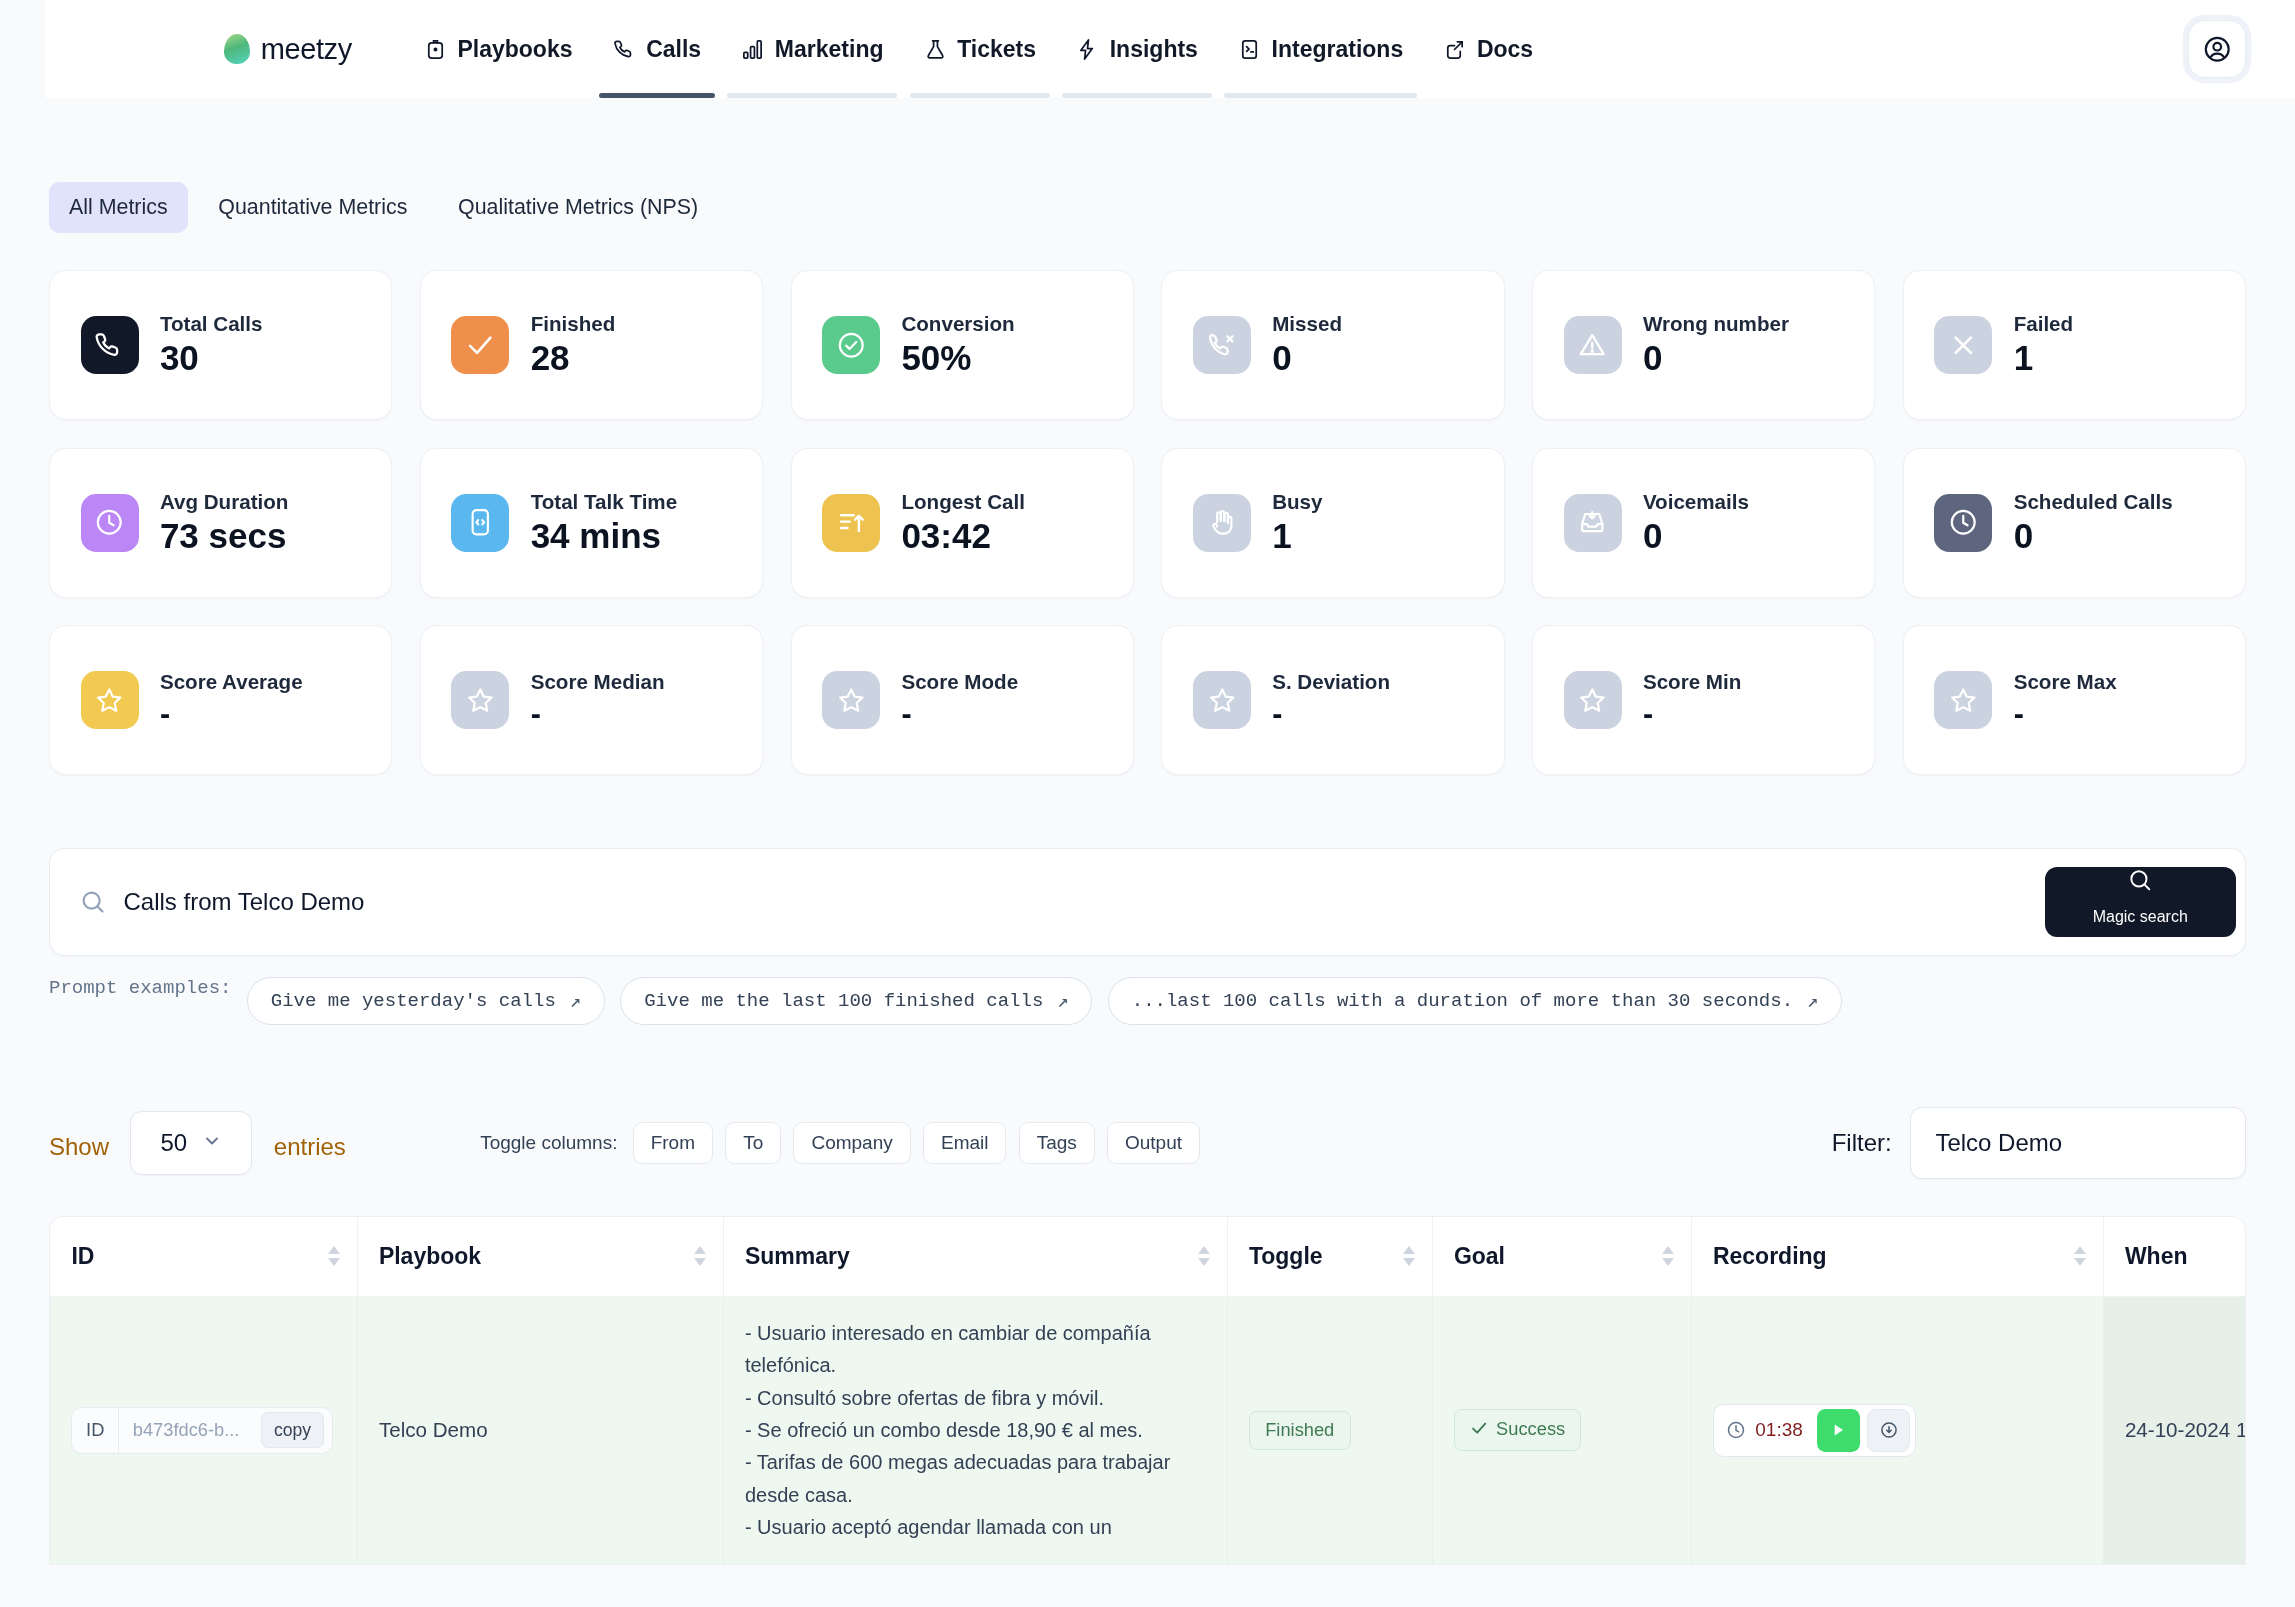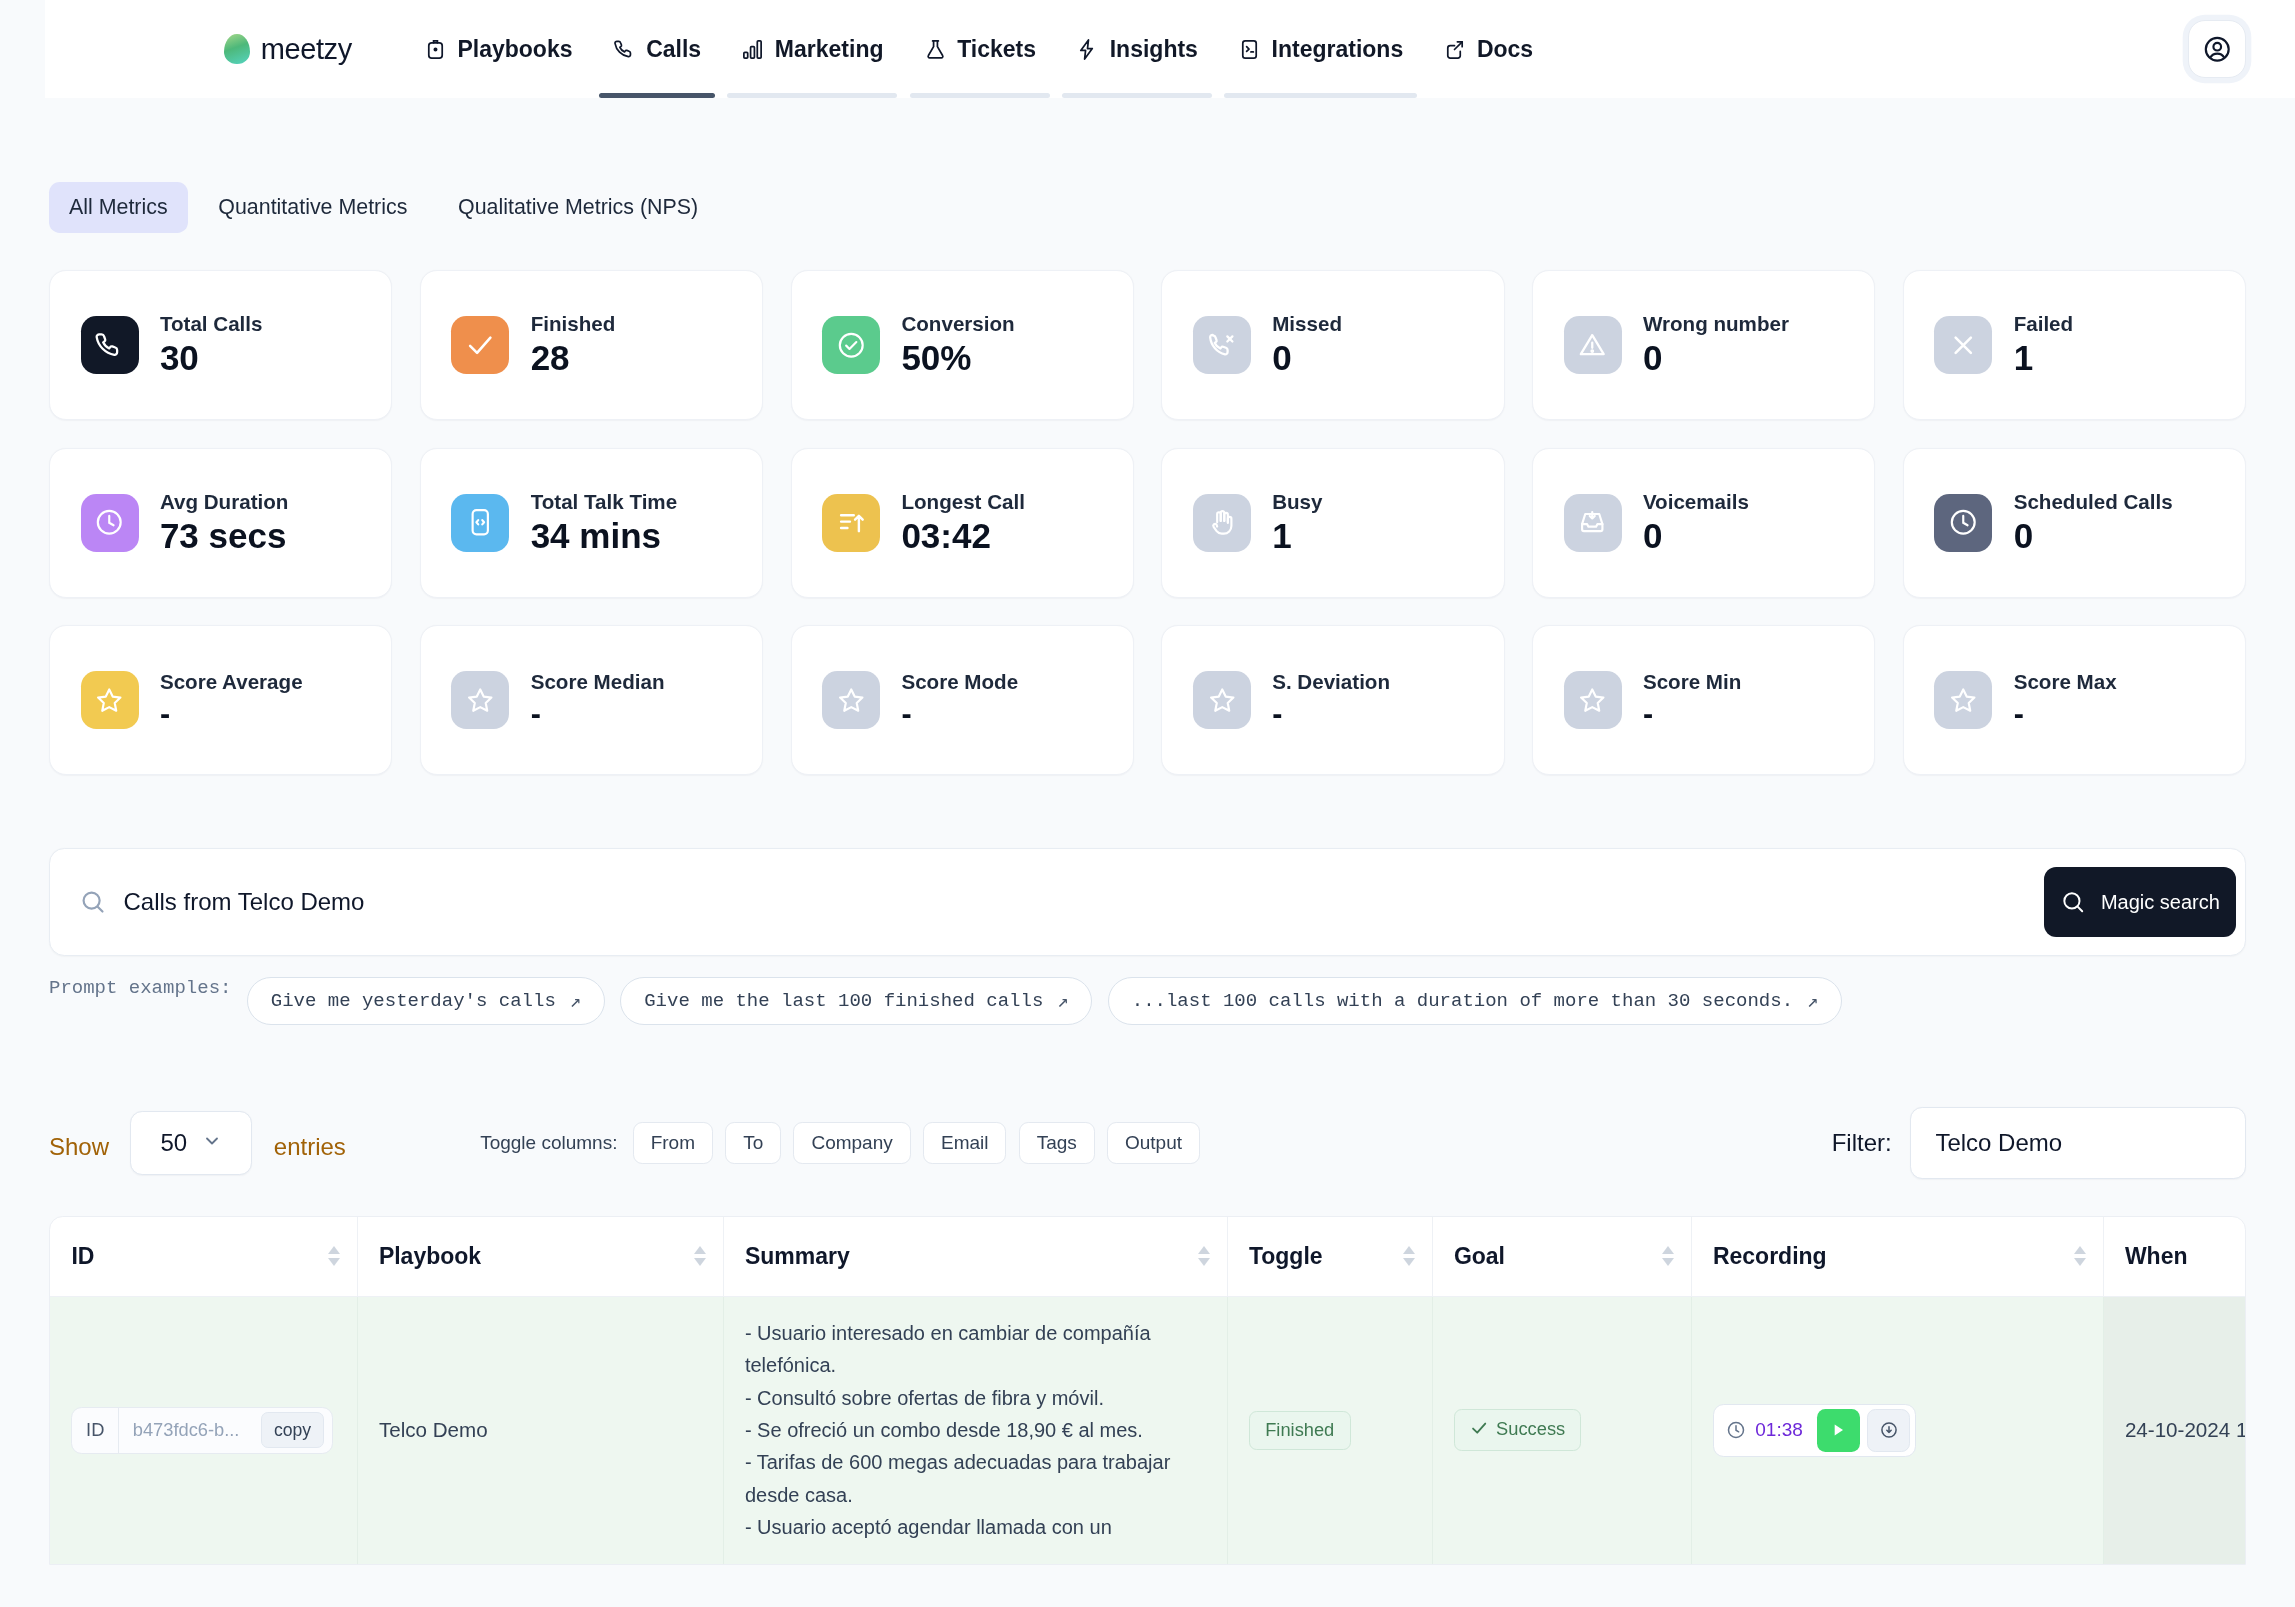--- a/index.html
+++ b/index.html
@@ -113,24 +113,25 @@
   .search-bar .s-ico { width: 27.5px; height: 27.5px; flex: 0 0 auto; margin-right: 17px; }
   .search-input {
     flex: 1; border: none; outline: none;
     font-family: "Liberation Sans", sans-serif;
     font-size: 24px; color: #0f172a; background: transparent;
   }
   .magic-btn {
     height: 70px; background: #111827; color: #fff;
     border: none; border-radius: 12.2px;
     display: flex; align-items: center; gap: 15.3px;
-    padding: 0 16px; cursor: pointer;
+    padding: 0 48px; cursor: pointer;
     font-family: "Liberation Sans", sans-serif;
-    font-size: 20px; font-weight: 400;
+    font-size: 16px; font-weight: 400;
     white-space: nowrap;
+    flex-direction: column;
   }
   .magic-btn svg { width: 26px; height: 26px; }
 
   .prompt-row { display: flex; align-items: flex-start; gap: 15.3px; margin-top: 21.4px; font-family: Liberation Mono, monospace; }
   .prompt-label { font-size: 19px; color: #64748b; white-space: nowrap; }
   .prompt-chip {
     border: 0.8px solid #dbe3ec; background: #fff;
     border-radius: 762px;
     padding: 10.7px 23px;
     font-size: 19px; color: #334155;
@@ -234,21 +235,21 @@
   .badge.finished { background: #eaf6ee; color: #3f7a52; border: 0.8px solid #cfe7d8; }
   .badge.success {
     background: #eaf6ee; color: #3f7a52; border: 0.8px solid #cfe7d8;
   }
   .goal-inner { display: inline-flex; align-items: center; gap: 7.6px; }
   .rec-group {
     display: inline-flex; align-items: center;
     border: 0.8px solid #e2e8f0; background: #fff; border-radius: 10.7px;
     height: 53px; padding: 0 4.6px 0 12.2px; gap: 7.6px;
   }
-  .rec-time { display: inline-flex; align-items: center; gap: 9.2px; font-size: 19px; color: #6d28d9; padding-right: 6.1px; }
+  .rec-time { display: inline-flex; align-items: center; gap: 9.2px; font-size: 19px; color: #7f1d1d; padding-right: 6.1px; }
   .rec-play {
     width: 43px; height: 43px; border-radius: 8.4px; background: #3ddc6d;
     display: flex; align-items: center; justify-content: center; cursor: pointer;
   }
   .rec-dl {
     width: 43px; height: 43px; border-radius: 8.4px; background: #eef2f7; border: 0.8px solid #e2e8f0;
     display: flex; align-items: center; justify-content: center; cursor: pointer;
   }
   .when-text { font-size: 20.6px; color: #334155; white-space: nowrap; }
 </style>

